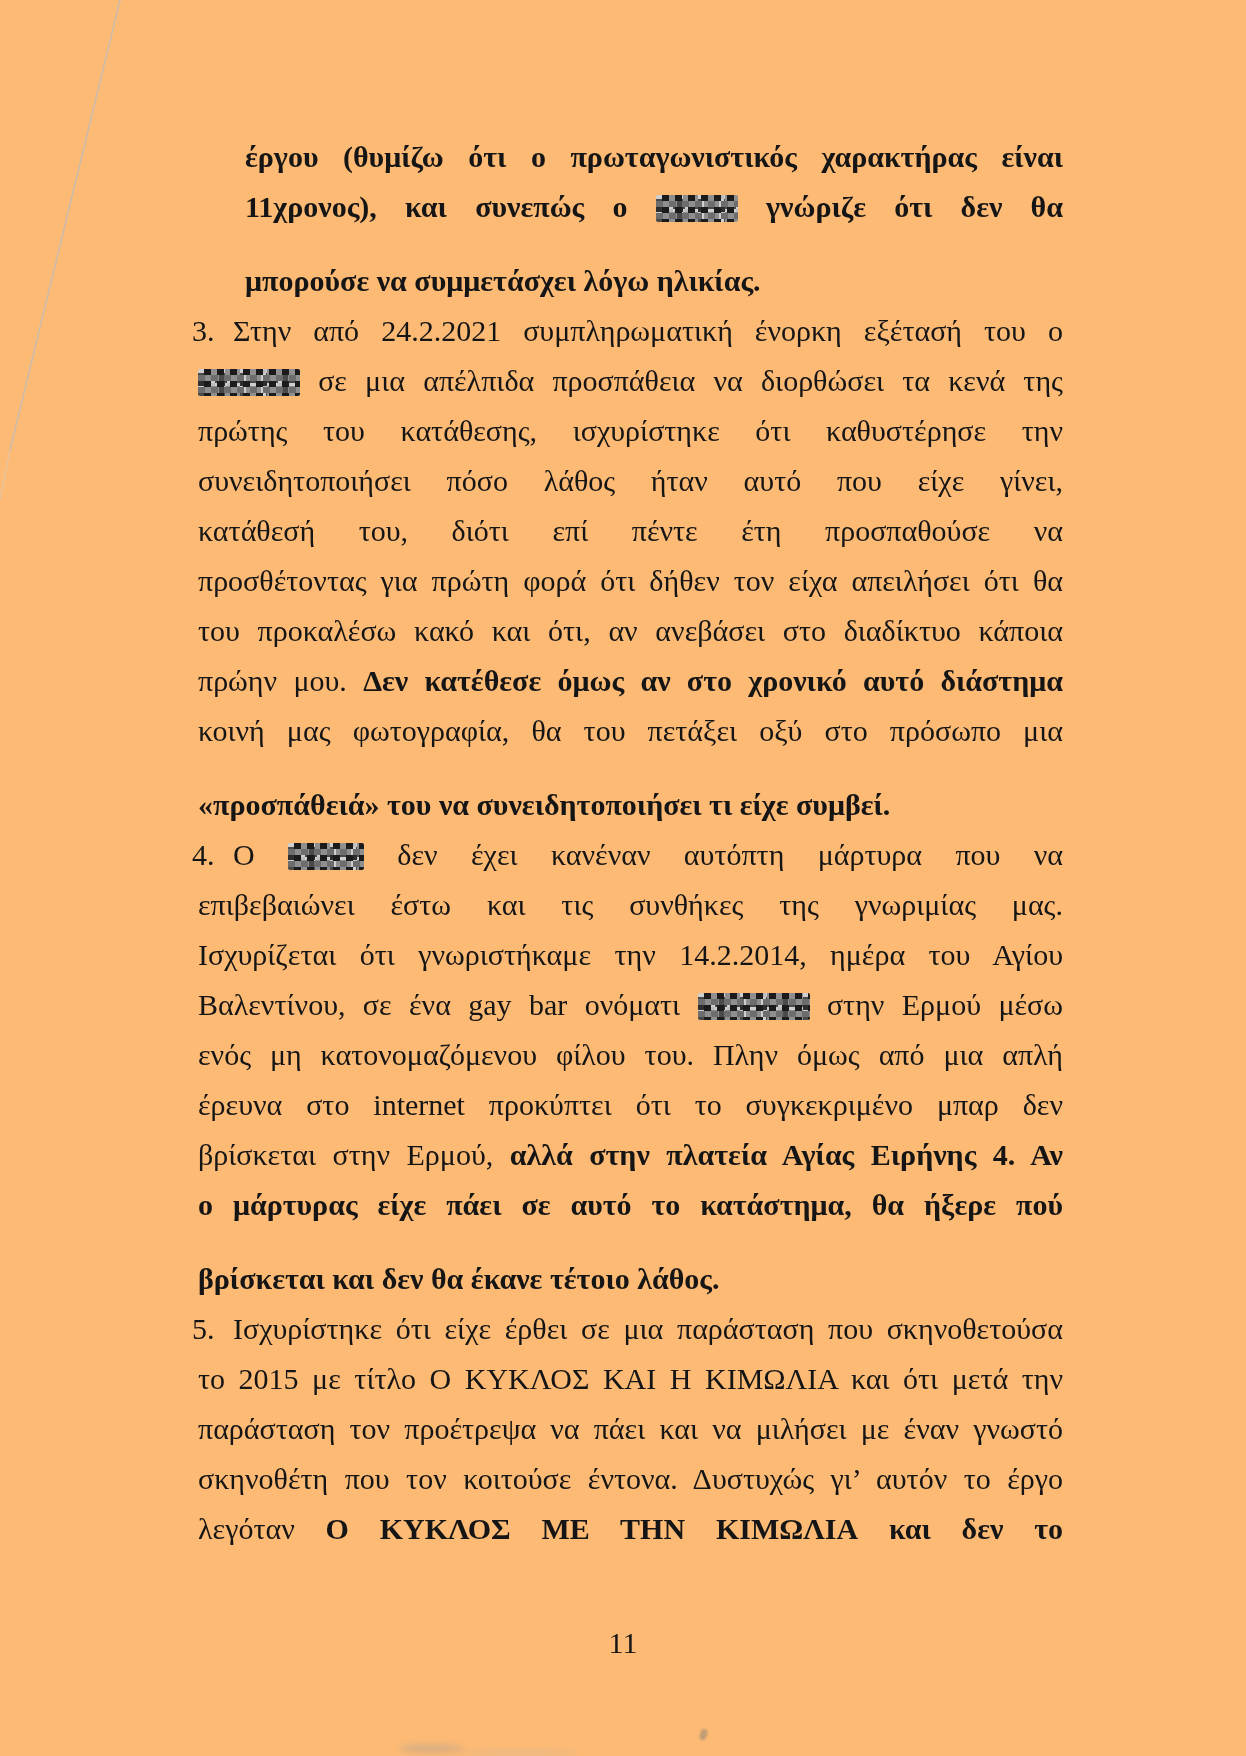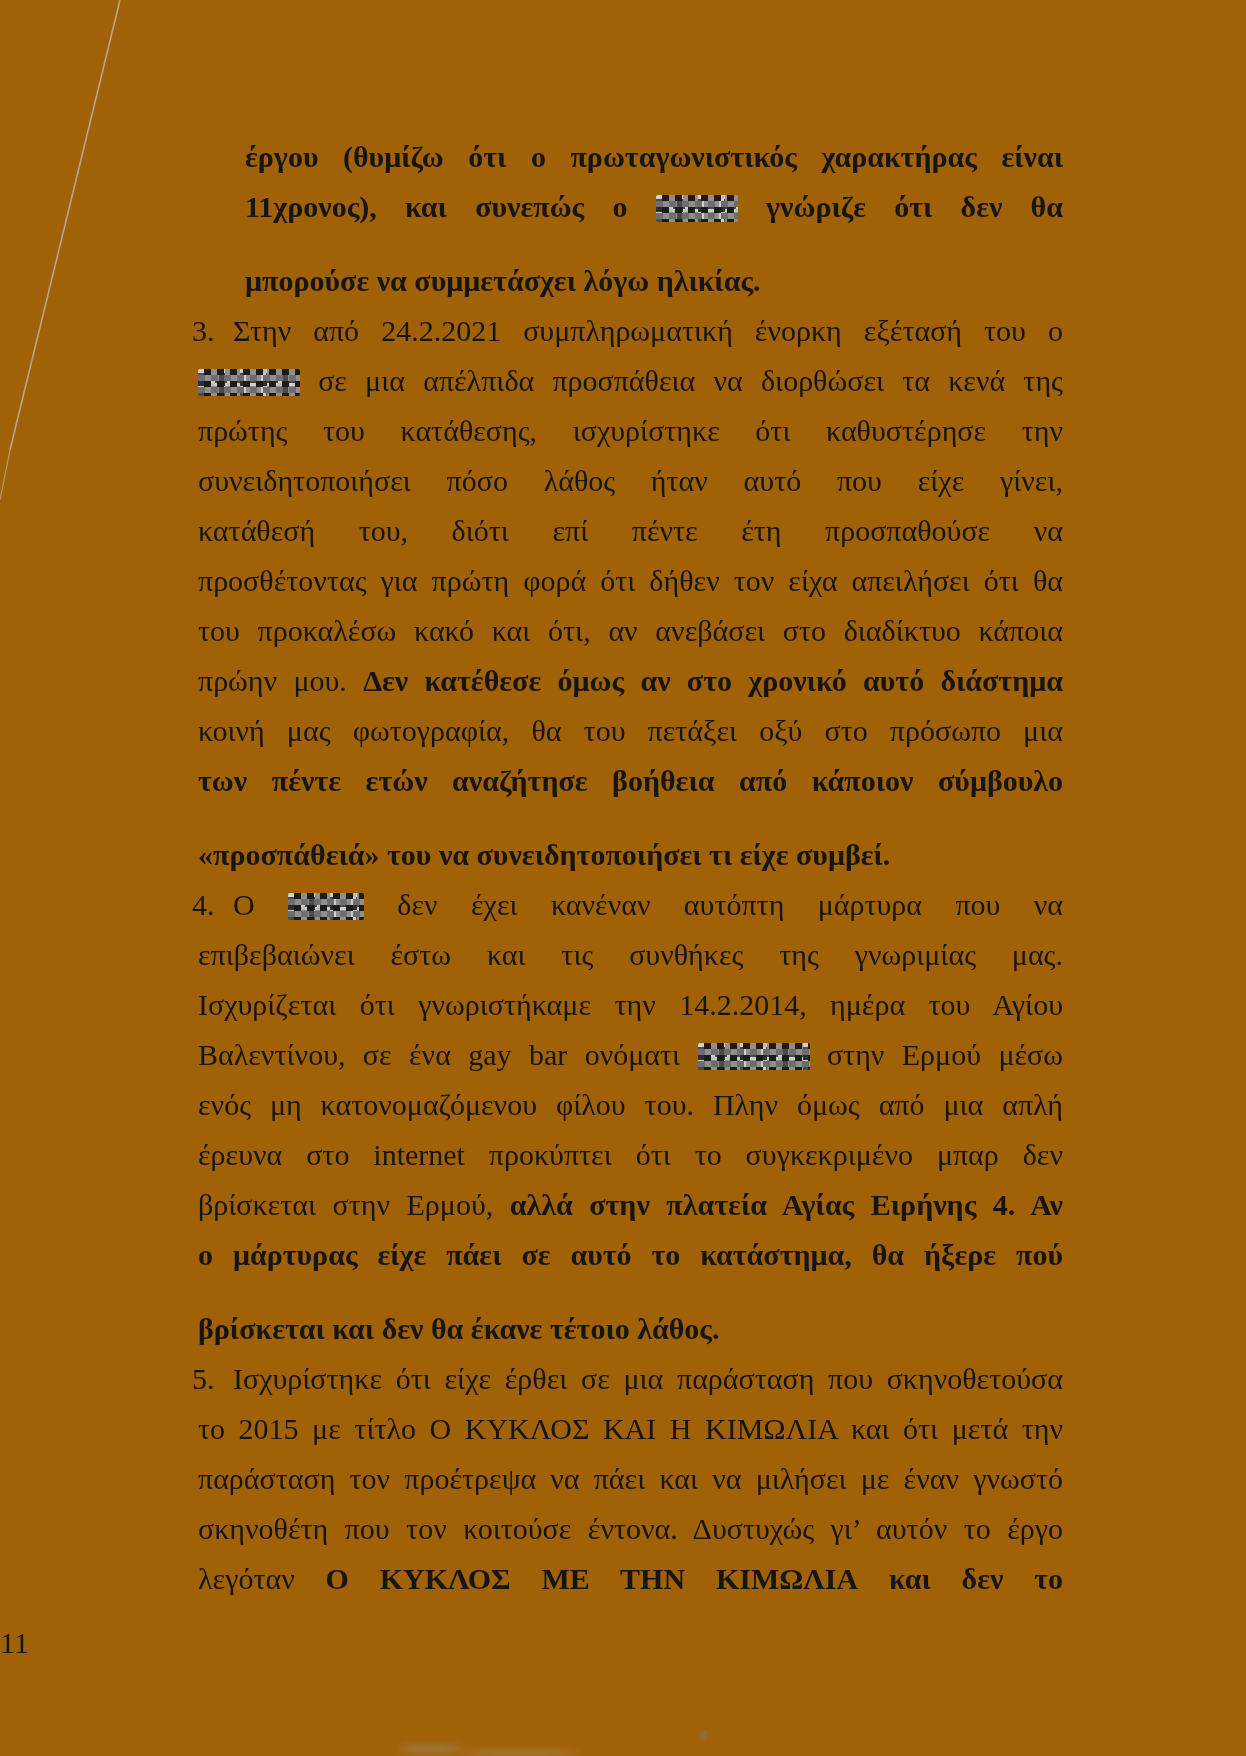--- a/index.html
+++ b/index.html
@@ -4,21 +4,21 @@
 <style>
   html,body{margin:0;padding:0;}
   body{
     width:1246px;height:1756px;
     background:#f6f6f4;
     font-family:"Liberation Serif","DejaVu Serif",serif;
   }
   .page{
     position:relative;
     width:1246px;height:1756px;
-    background:#a16207;
+    background:#fdba74;
     color:#151515;
     overflow:hidden;
   }
   .doc{
     position:absolute;
     top:132px;left:0;width:1246px;
     font-size:30px;
   }
   .line{
     height:50px;
@@ -45,21 +45,21 @@
     background-color:#cfcfcf;
     background-image:
       conic-gradient(at 50% 50%, #1b1b1b 25%, rgba(0,0,0,0) 0 50%, #6d6d6d 0 75%, rgba(0,0,0,0) 0),
       conic-gradient(at 30% 70%, #8f8f8f 25%, rgba(0,0,0,0) 0 50%, #2e2e2e 0 75%, rgba(0,0,0,0) 0),
       conic-gradient(at 70% 30%, #bdbdbd 25%, rgba(0,0,0,0) 0 50%, #4a4a4a 0 75%, rgba(0,0,0,0) 0);
     background-size:13px 12px, 21px 17px, 17px 14px;
   }
   .footer{
     position:absolute;
     top:1626px;left:0;right:0;
-    text-align:left;
+    text-align:center;
     font-size:30px;
     color:#151515;
   }
   .fold-svg{position:absolute;top:0;left:0;}
   .smudge-a{
     position:absolute;left:398px;top:1744px;width:66px;height:9px;
     background:#9a9a9a;opacity:.35;filter:blur(3px);border-radius:50%;
   }
   .smudge-b{
     position:absolute;left:700px;top:1729px;width:7px;height:11px;
@@ -87,21 +87,20 @@
       <div class="line intro nj"><span class="b">μπορούσε να συμμετάσχει λόγω ηλικίας.</span></div>
       <div class="line item j first"><span class="num">3.</span><span>Στην από 24.2.2021 συμπληρωματική ένορκη εξέτασή του ο</span></div>
       <div class="line item j"><span class="redact" style="width: 102px;"></span><span> </span><span>σε μια απέλπιδα προσπάθεια να διορθώσει τα κενά της</span></div>
       <div class="line item j"><span>πρώτης του κατάθεσης, ισχυρίστηκε ότι καθυστέρησε την</span></div>
       <div class="line item j"><span>συνειδητοποιήσει πόσο λάθος ήταν αυτό που είχε γίνει,</span></div>
       <div class="line item j"><span>κατάθεσή του, διότι επί πέντε έτη προσπαθούσε να</span></div>
       <div class="line item j"><span>προσθέτοντας για πρώτη φορά ότι δήθεν τον είχα απειλήσει ότι θα</span></div>
       <div class="line item j"><span>του προκαλέσω κακό και ότι, αν ανεβάσει στο διαδίκτυο κάποια</span></div>
       <div class="line item j"><span>πρώην μου. </span><span class="b">Δεν κατέθεσε όμως αν στο χρονικό αυτό διάστημα</span></div>
       <div class="line item j"><span>κοινή μας φωτογραφία, θα του πετάξει οξύ στο πρόσωπο μια</span></div>
-      <div class="line item j"><span class="b">των πέντε ετών αναζήτησε βοήθεια από κάποιον σύμβουλο</span></div>
       <div class="line item nj"><span class="b">«προσπάθειά» του να συνειδητοποιήσει τι είχε συμβεί.</span></div>
       <div class="line item j first"><span class="num">4.</span><span>Ο</span><span> </span><span class="redact" style="width: 76px;"></span><span> </span><span>δεν έχει κανέναν αυτόπτη μάρτυρα που να</span></div>
       <div class="line item j"><span>επιβεβαιώνει έστω και τις συνθήκες της γνωριμίας μας.</span></div>
       <div class="line item j"><span>Ισχυρίζεται ότι γνωριστήκαμε την 14.2.2014, ημέρα του Αγίου</span></div>
       <div class="line item j"><span>Βαλεντίνου, σε ένα gay bar ονόματι</span><span> </span><span class="redact" style="width: 112px;"></span><span> </span><span>στην Ερμού μέσω</span></div>
       <div class="line item j"><span>ενός μη κατονομαζόμενου φίλου του. Πλην όμως από μια απλή</span></div>
       <div class="line item j"><span>έρευνα στο internet προκύπτει ότι το συγκεκριμένο μπαρ δεν</span></div>
       <div class="line item j"><span>βρίσκεται στην Ερμού, </span><span class="b">αλλά στην πλατεία Αγίας Ειρήνης 4. Αν</span></div>
       <div class="line item j"><span class="b">ο μάρτυρας είχε πάει σε αυτό το κατάστημα, θα ήξερε πού</span></div>
       <div class="line item nj"><span class="b">βρίσκεται και δεν θα έκανε τέτοιο λάθος.</span></div>

